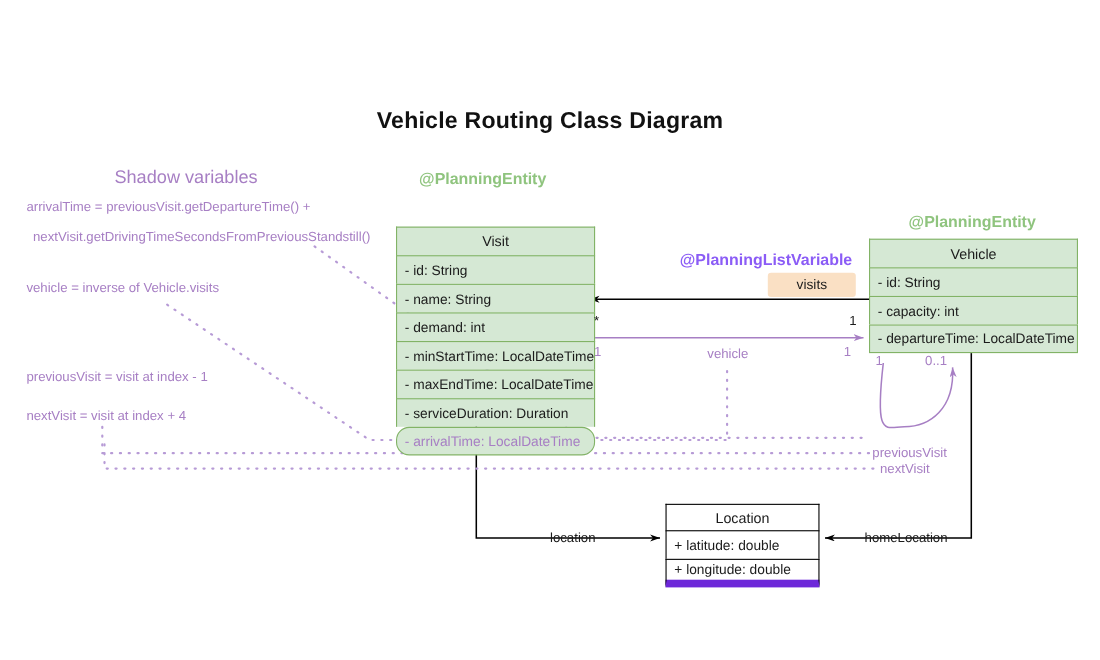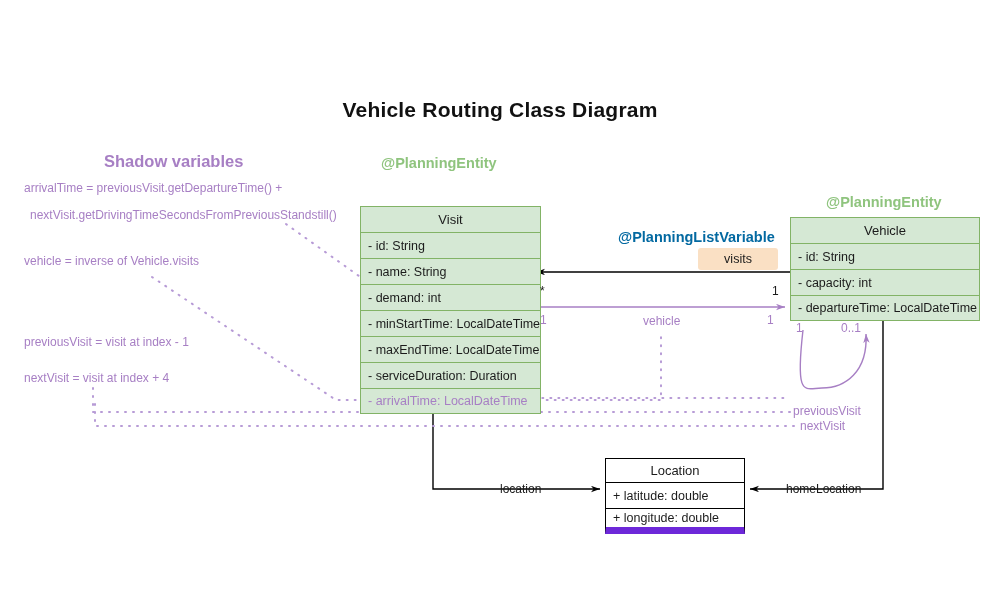--- a/index.html
+++ b/index.html
@@ -46,21 +46,21 @@
   }
 
   
   .stereotype {
     position: absolute;
     font-size: 14.5px;
     font-weight: bold;
     white-space: nowrap;
   }
   .stereotype.green { color: #8fc47e; text-align: center; }
-  .stereotype.orange { color: #0369a1; text-align: center; }
+  .stereotype.orange { color: #8b5cf6; text-align: center; }
 
   
   .uml-class {
     position: absolute;
     box-sizing: border-box;
   }
   .uml-class .row {
     box-sizing: border-box;
     display: flex;
     align-items: center;
@@ -102,21 +102,21 @@
     align-items: center;
     justify-content: center;
     border-radius: 3px;
     white-space: nowrap;
   }
 
   
   .shadow-title {
     position: absolute;
     font-size: 16.5px;
-    font-weight: bold;
+    font-weight: normal;
     color: #a77fc4;
     white-space: nowrap;
   }
   .shadow-line {
     position: absolute;
     font-size: 12px;
     color: #a77fc4;
     white-space: nowrap;
   }
 
@@ -177,21 +177,21 @@
   <div class="stereotype green" style="left:381px; top:155px;">@PlanningEntity</div>
 
   <div class="uml-class green" style="left:360px; top:178px; width:181px;margin-top:28px;">
     <div class="row header" style="height:26px;">Visit</div>
     <div class="row attr" style="height:26px;">- id: String</div>
     <div class="row attr" style="height:26px;">- name: String</div>
     <div class="row attr" style="height:26px;">- demand: int</div>
     <div class="row attr" style="height:26px;">- minStartTime: LocalDateTime</div>
     <div class="row attr" style="height:26px;">- maxEndTime: LocalDateTime</div>
     <div class="row attr" style="height:26px;">- serviceDuration: Duration</div>
-    <div class="row attr shadow" style="height:26px;">- arrivalTime: LocalDateTime</div>
+    <div class="row attr shadow" style="height:26px;border-radius:12px;">- arrivalTime: LocalDateTime</div>
   </div>
 
   <div class="stereotype green" style="left:826px; top:194px;">@PlanningEntity</div>
 
   <div class="uml-class green" style="left:790px; top:217px; width:190px;">
     <div class="row header" style="height:26px;">Vehicle</div>
     <div class="row attr" style="height:26px;">- id: String</div>
     <div class="row attr" style="height:26px;">- capacity: int</div>
     <div class="row attr" style="height:26px;">- departureTime: LocalDateTime</div>
   </div>

